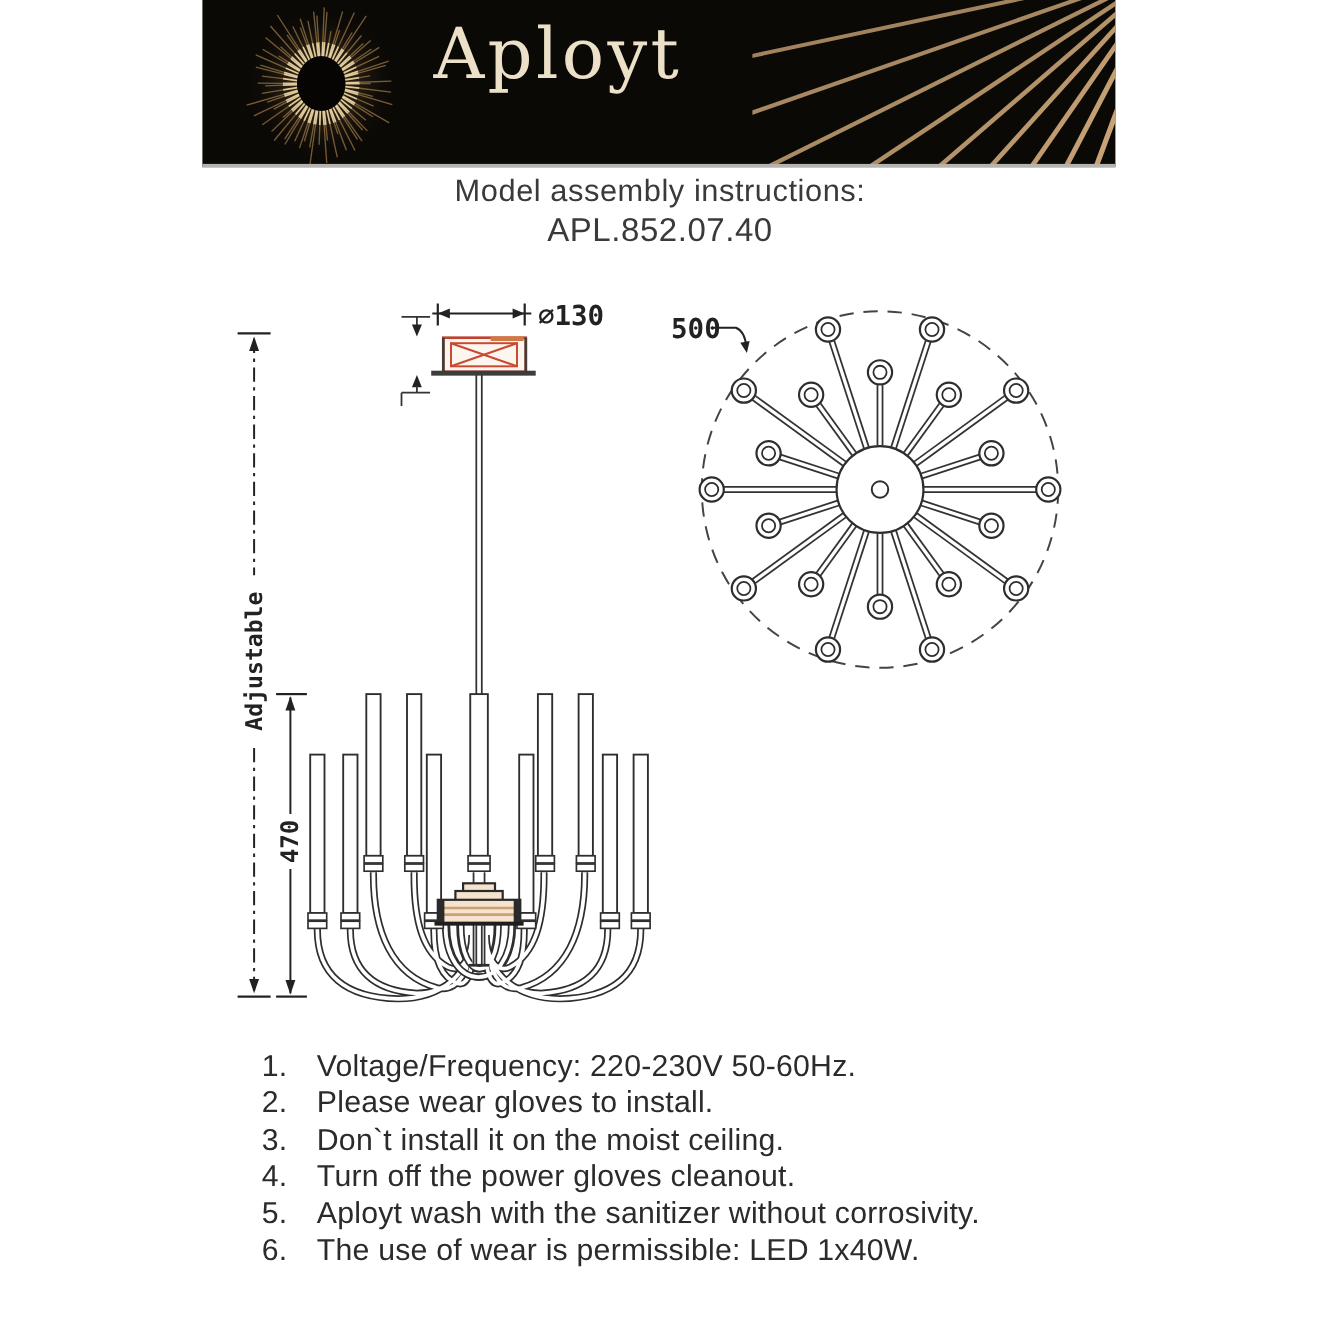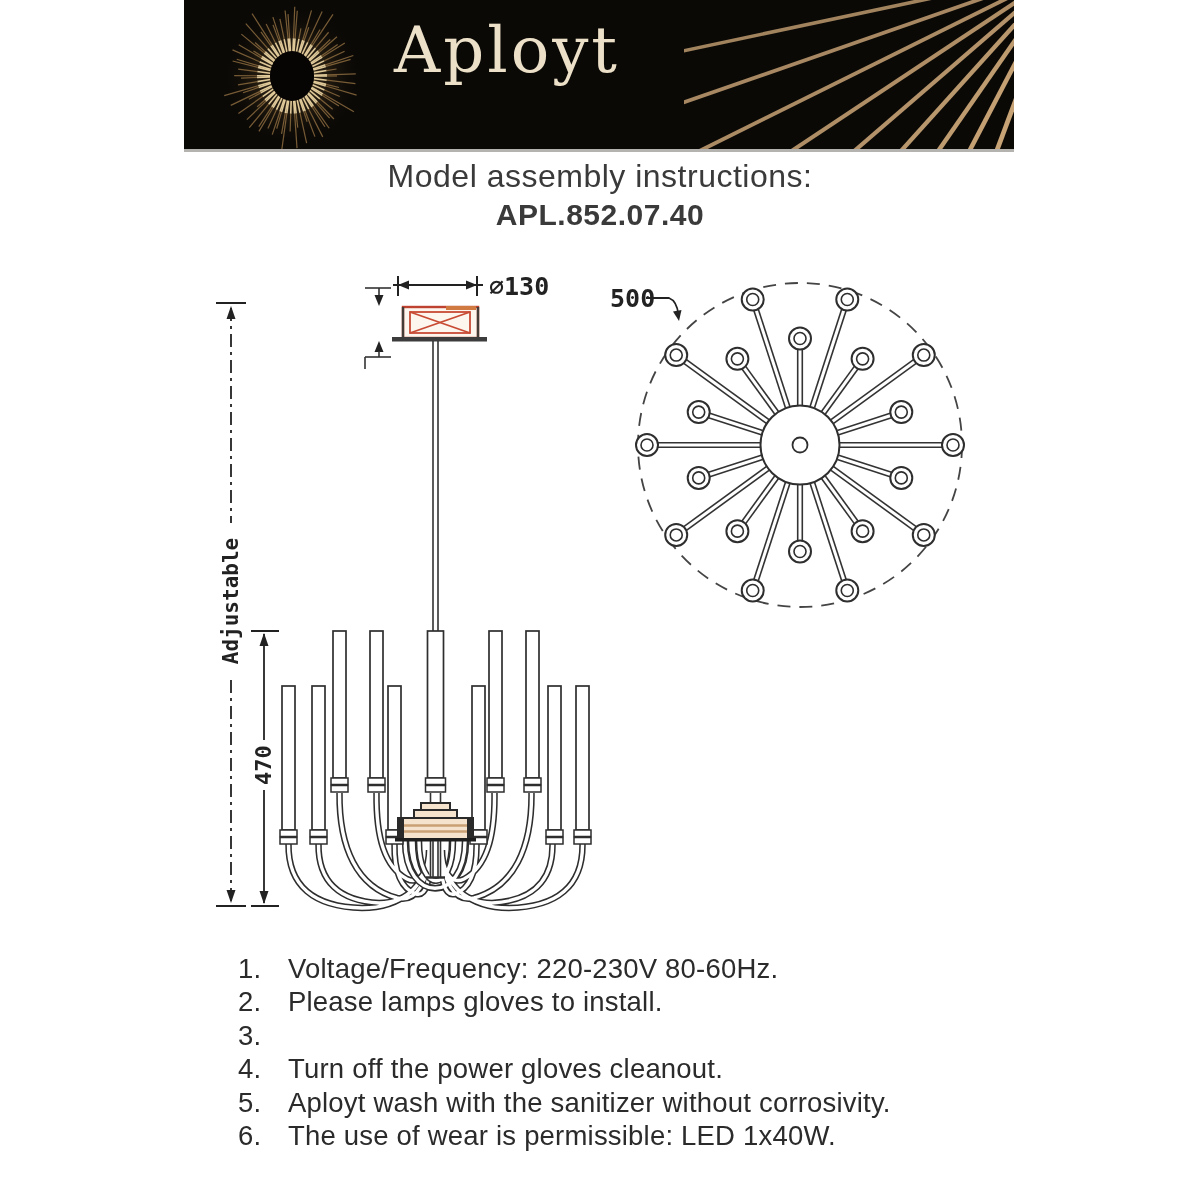--- a/index.html
+++ b/index.html
@@ -15,22 +15,22 @@
   }
   #logo-svg { position:absolute; left:36px; top:2px; }
   #wordmark {
     position:absolute; left:210px; top:18px;
     font-family:"DejaVu Serif", serif; font-size:64px; font-weight:400;
     color:#ece1c8; letter-spacing:3px; line-height:1;
   }
   #rays-svg { position:absolute; right:0; top:0; }
   
   #title-block { position:absolute; left:0; top:158px; width:1200px; text-align:center; color:#3a3a3a; }
-  #title-line1 { font-size:32px; font-weight:500; letter-spacing:0.5px; }
-  #title-line2 { font-size:30px; font-weight:700; letter-spacing:0.5px; margin-top:3px; }
+  #title-line1 { font-size:28px; font-weight:500; letter-spacing:0.5px; }
+  #title-line2 { font-size:30px; font-weight:400; letter-spacing:0.5px; margin-top:3px; }
   
   svg text.tech {
     font-family:"DejaVu Sans Mono", monospace; font-weight:bold; fill:#222;
   }
   .thin  { stroke:#333; stroke-width:1.6; fill:none; }
   .arm-outer { stroke:#2e2e2e; stroke-width:6.5; fill:none; }
   .arm-inner { stroke:#ffffff; stroke-width:3.4; fill:none; }
   .candle { fill:#ffffff; stroke:#2e2e2e; stroke-width:1.7; }
   .collar { fill:#ffffff; stroke:#2e2e2e; stroke-width:1.5; }
   .hubfill { fill:#f5e3cd; stroke:#2a2a2a; stroke-width:2; }
@@ -451,28 +451,29 @@
     <g>
       <path d="M646,298 L669,298 Q677,301 678.5,315" fill="none" stroke="#222" stroke-width="1.8"></path>
       <path class="arrow" d="M679,321 l-6,-9.5 l8.5,-1.5 z"></path>
       <text class="tech" x="595" y="307" font-size="25">∅500</text>
     </g>
   </svg>
 
   <div id="instructions">
     <div class="instr-row">
       <span class="instr-num">1.</span>
-      <span class="instr-text">Voltage/Frequency: 220-230V 80-60Hz.</span>
+      <span class="instr-text">Voltage/Frequency: 220-230V 50-60Hz.</span>
     </div>
     <div class="instr-row">
       <span class="instr-num">2.</span>
-      <span class="instr-text">Please lamps gloves to install.</span>
+      <span class="instr-text">Please wear gloves to install.</span>
     </div>
     <div class="instr-row">
       <span class="instr-num">3.</span>
+      <span class="instr-text">Don`t install it on the moist ceiling.</span>
     </div>
     <div class="instr-row">
       <span class="instr-num">4.</span>
       <span class="instr-text">Turn off the power gloves cleanout.</span>
     </div>
     <div class="instr-row">
       <span class="instr-num">5.</span>
       <span class="instr-text">Aployt wash with the sanitizer without corrosivity.</span>
     </div>
     <div class="instr-row">

